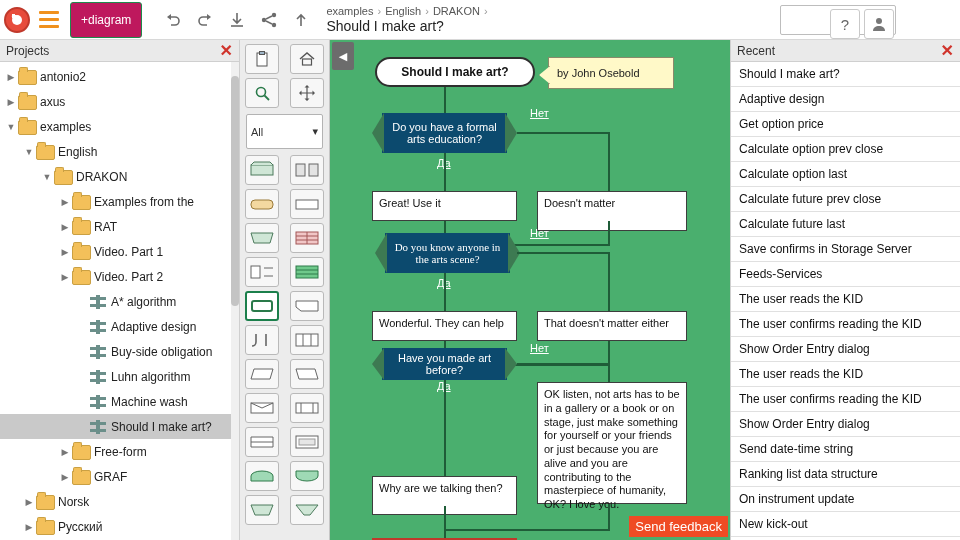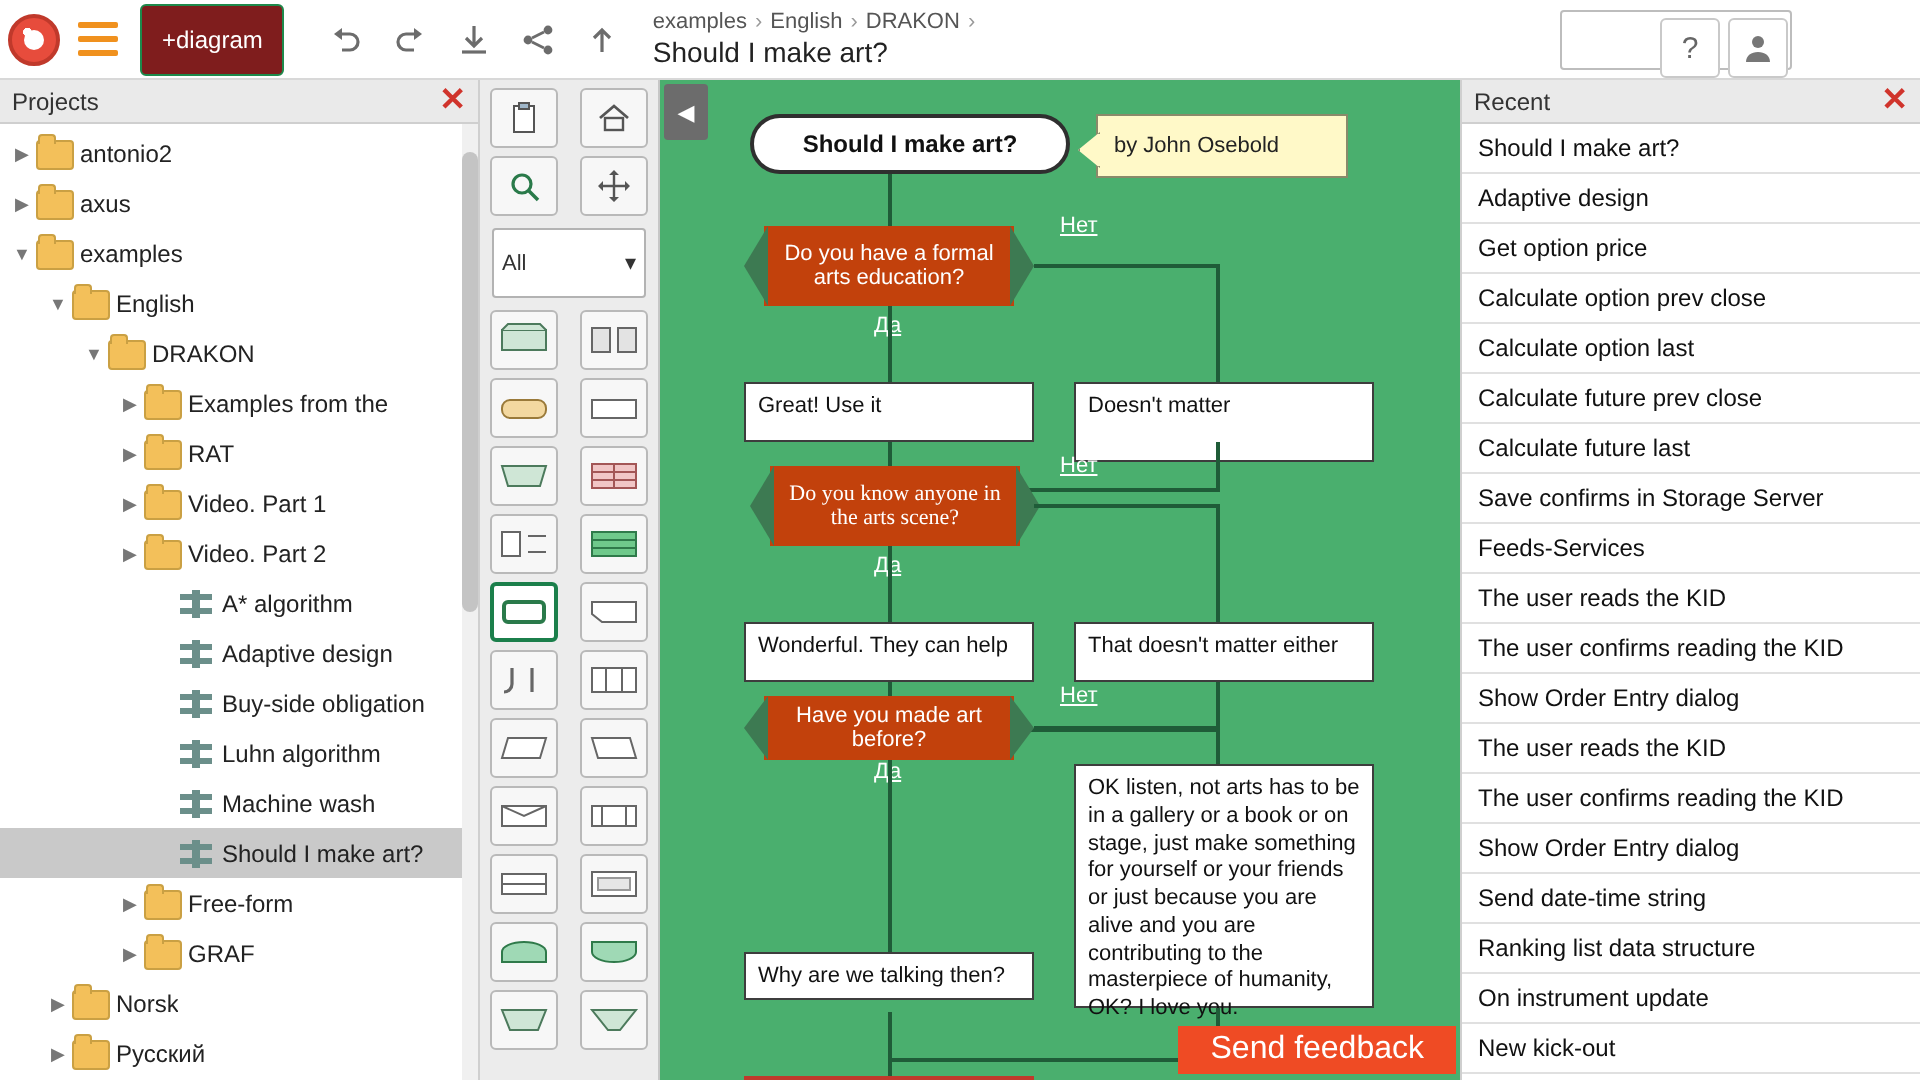--- a/index.html
+++ b/index.html
@@ -31,21 +31,21 @@
     content:""; position:absolute; left:6px; top:6px; width:10px; height:10px;
     border-radius:50%; background:#fff;
   }
   .hamburger {
     width: 30px; height: 40px; display: flex; flex-direction: column;
     justify-content: center; align-items: center; gap: 4px; cursor: pointer;
   }
   .hamburger span { display:block; width: 20px; height: 3px; background: #f0911e; border-radius:1px;}
   .newdiagram {
     margin-left: 6px; height: 36px; padding: 0 10px;
-    background: #7f1d1d; color: #fff; border: 1px solid #1e8a4c; border-radius: 3px;
+    background: #be185d; color: #fff; border: 1px solid #1e8a4c; border-radius: 3px;
     font-size: 12px; display: flex; align-items: center; cursor: pointer;
   }
   .tb-icons { display:flex; align-items:center; margin-left: 10px; gap: 2px; }
   .tb-btn {
     width: 30px; height: 30px; display:flex; align-items:center; justify-content:center;
     color:#6c6c6c; cursor:pointer; border-radius:3px;
   }
   .tb-btn svg { display:block; }
   .tb-sep { width: 6px; }
 
@@ -159,35 +159,35 @@
     position:absolute; left: 218px; top: 17px; width: 126px; height: 32px;
     background:#fff9c8; border:1px solid #8a8a6a;
     display:flex; align-items:center; padding-left:8px; font-size:11px; color:#222;
   }
   .dk-comment:before{
     content:""; position:absolute; left:-10px; top:8px; width:10px; height:16px;
     background:#fff9c8; border:1px solid #8a8a6a; border-right:none;
     clip-path: polygon(100% 0, 100% 100%, 0 50%);
   }
   .dk-q {
-    position:absolute; background:#c2410c; color:#fff; font-size:11px; text-align:center;
+    position:absolute; background:#0c4a6e; color:#fff; font-size:11px; text-align:center;
     display:flex; align-items:center; justify-content:center; padding: 0 8px;
   }
   .dk-q:before, .dk-q:after { content:""; position:absolute; top:0; width:12px; height:100%; background:#3d7a52; }
   .dk-q:before { left:-10px; clip-path: polygon(100% 0, 100% 100%, 0 50%); }
   .dk-q:after { right:-10px; clip-path: polygon(0 0, 0 100%, 100% 50%); }
   .dk-box {
     position:absolute; background:#fff; border:1px solid #3d3d3d;
     font-size:11px; color:#111; padding: 5px 6px;
   }
   .dk-line { position:absolute; background:#1f5c38; }
   .lbl { position:absolute; color:#fff; font-size:11px;text-decoration:underline; }
   .feedback {
     position:absolute; right: 2px; bottom: 3px; background:#ef4b24; color:#fff;
-    font-size: 16px; padding: 3px 16px; cursor:pointer;
+    font-size: 13px; padding: 3px 6px; cursor:pointer;
   }
 
   
   .recent {
     position:absolute; left:730px; top:40px; width:230px; height:500px; background:#fff;
     border-left:1px solid #cfcfcf; overflow:hidden;
   }
   .recent-header {
     height: 22px; background:#eaeaea; border-bottom:1px solid #cfcfcf;
     display:flex; align-items:center; justify-content:space-between; padding:0 6px; font-size:12px; color:#333;
@@ -633,21 +633,21 @@
       <div class="dk-line" style="left:114px; top:324px; width:2px; height:28px;"></div>
 
       <div class="dk-q" style="left:52px; top:308px; width:125px; height:32px;">Have you made art before?</div>
       <div class="lbl" style="left:107px; top:340px;">Да</div>
       <div class="lbl" style="left:200px; top:302px;">Нет</div>
       <div class="dk-line" style="left:114px; top:340px; width:2px; height:106px;"></div>
       <div class="dk-line" style="left:187px; top:323px; width:92px; height:2px;"></div>
       <div class="dk-line" style="left:278px; top:323px; width:2px; height:20px;"></div>
 
       <div class="dk-box" style="left:207px; top:342px; width:150px; height:122px; line-height:1.25;">OK listen, not arts has to be in a gallery or a book or on stage, just make something for yourself or your friends or just because you are alive and you are contributing to the masterpiece of humanity, OK? I love you.</div>
-      <div class="dk-box" style="left:42px; top:436px; width:145px; height:24px;">Why are we talking then?</div>
+      <div class="dk-box" style="left:42px; top:436px; width:145px; height:39px;">Why are we talking then?</div>
       <div class="dk-line" style="left:114px; top:466px; width:2px; height:24px;"></div>
       <div class="dk-line" style="left:278px; top:464px; width:2px; height:26px;"></div>
       <div class="dk-line" style="left:114px; top:489px; width:166px; height:2px;"></div>
       <div class="dk-line" style="left:114px; top:489px; width:2px; height:12px;"></div>
       <div class="dk-box" style="left:42px; top:498px; width:145px; height:22px; border:2px solid #c0392b;"></div>
 
       <div class="feedback">Send feedback</div>
     </div>
   </div>
 

